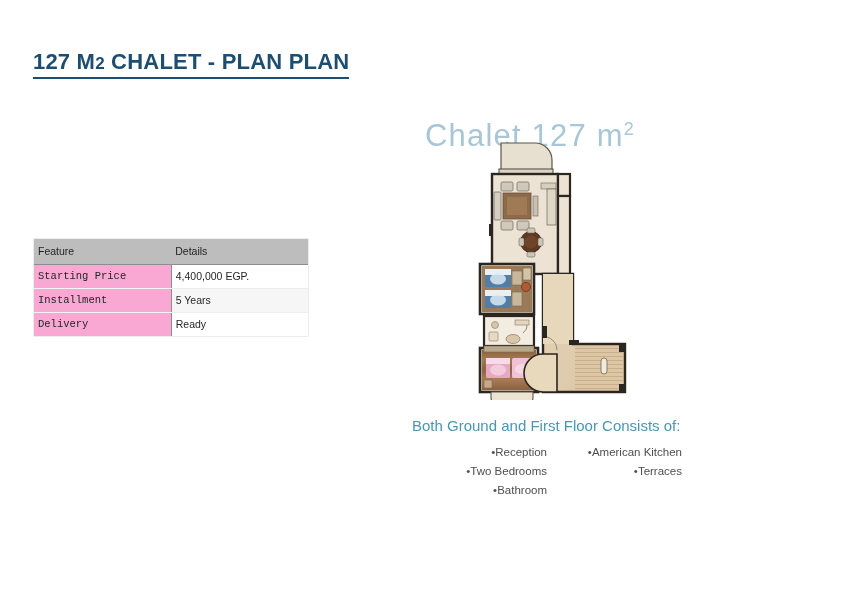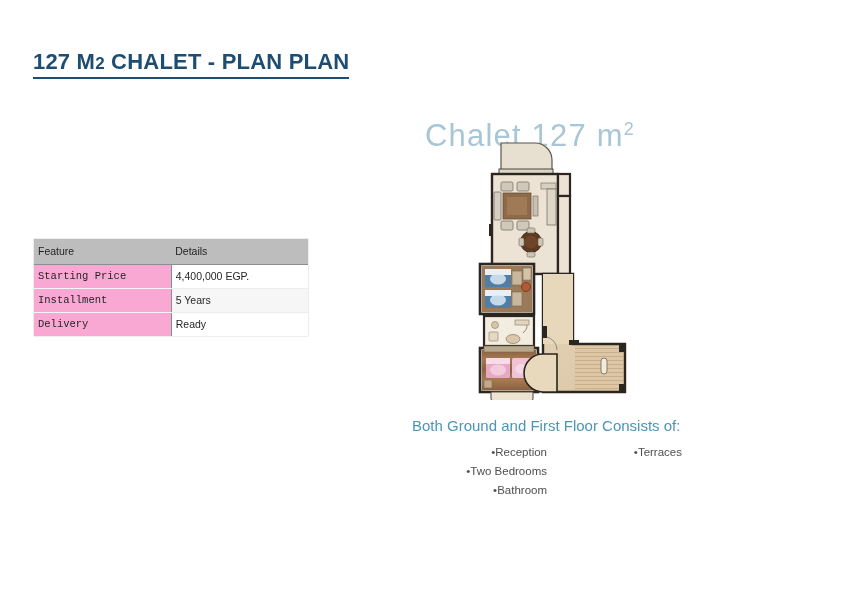--- a/index.html
+++ b/index.html
@@ -272,15 +272,16 @@
 
 <div class="consists-heading">Both Ground and First Floor Consists of:</div>
 
 <div class="features-cols">
   <div class="col">
     <div class="feature-item"><span class="bullet">•</span><span>Reception</span></div>
     <div class="feature-item"><span class="bullet">•</span><span>Two Bedrooms</span></div>
     <div class="feature-item"><span class="bullet">•</span><span>Bathroom</span></div>
   </div>
   <div class="col">
+    <div class="feature-item"><span class="bullet">•</span><span>American Kitchen</span></div>
     <div class="feature-item"><span class="bullet">•</span><span>Terraces</span></div>
   </div>
 </div>
 
 </body></html>

